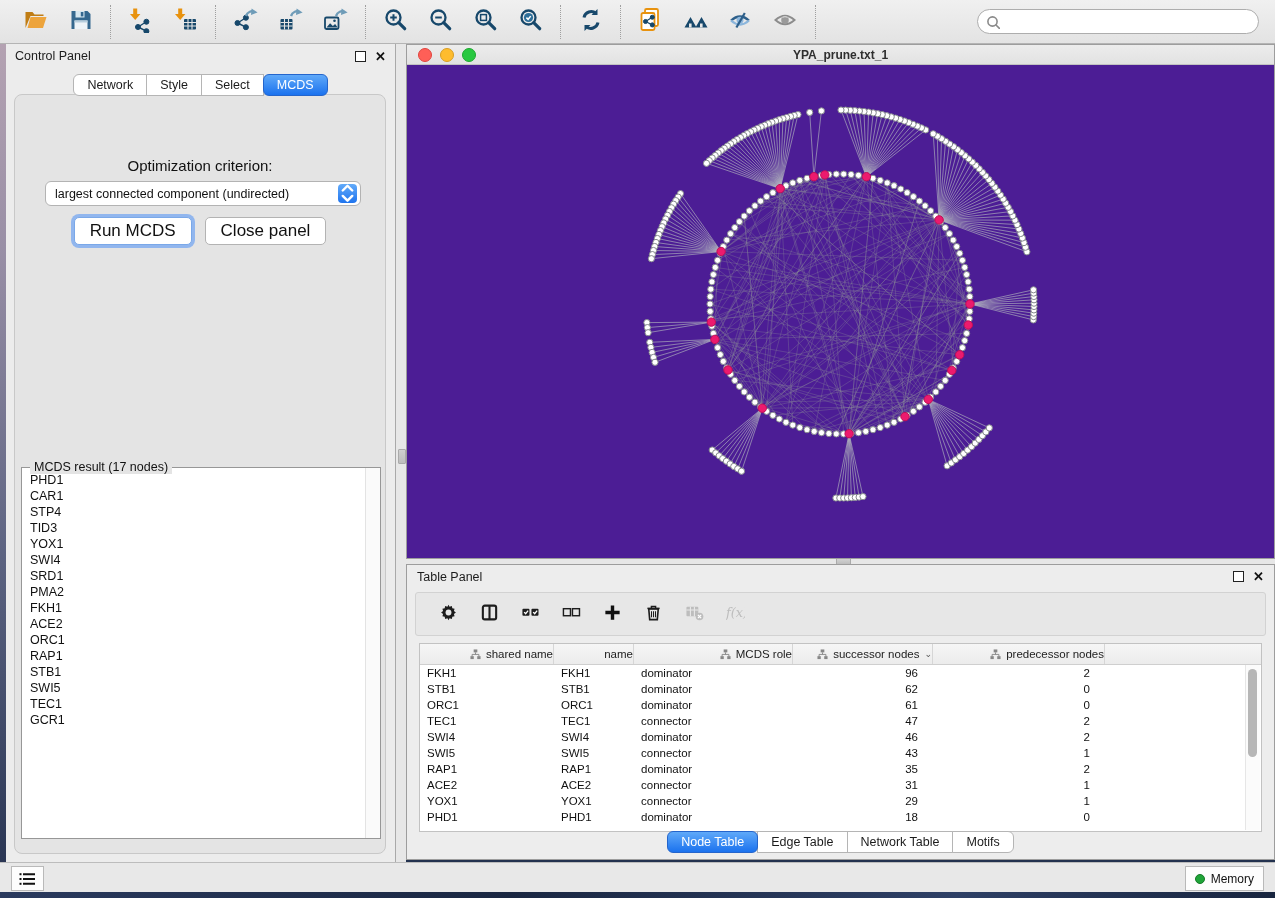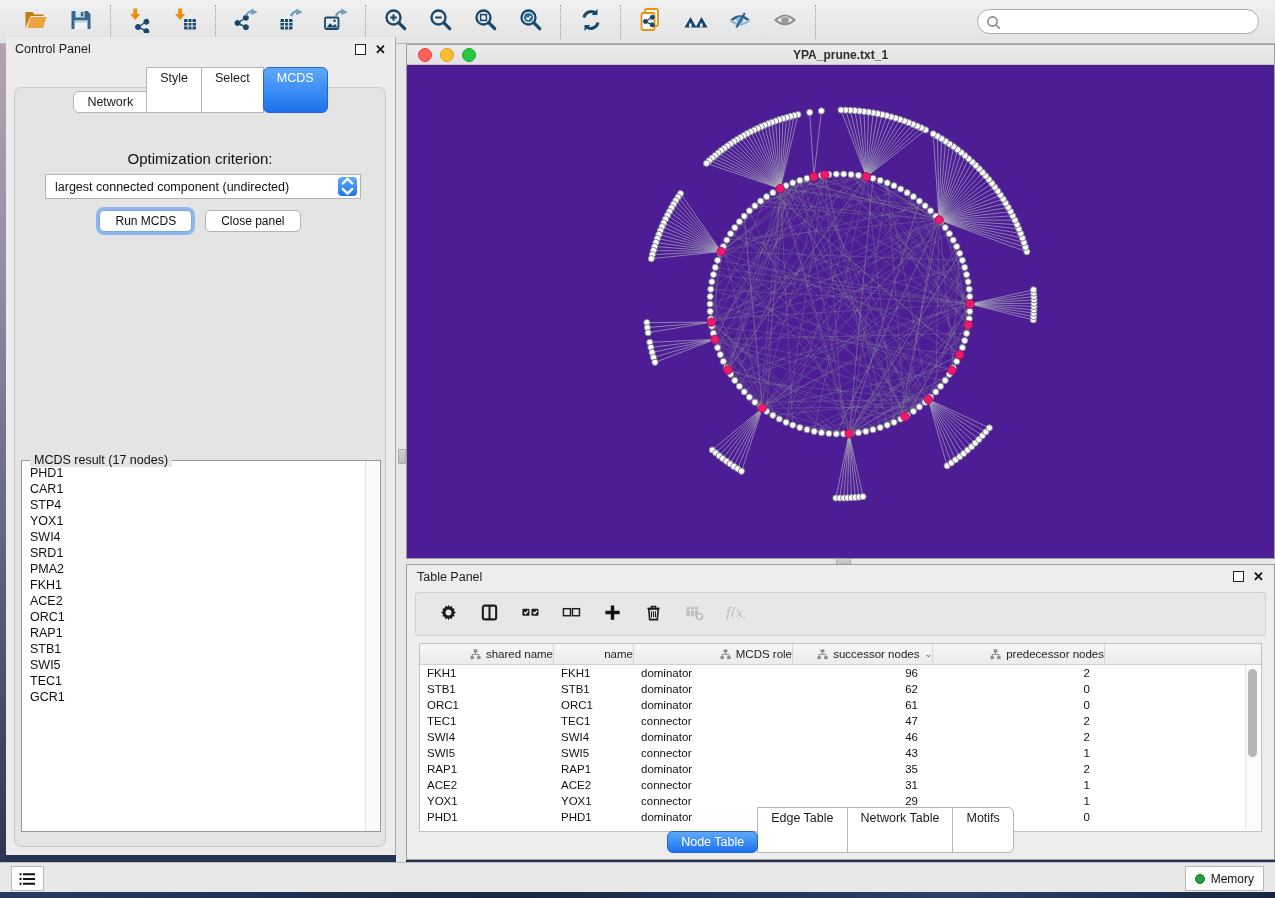--- a/index.html
+++ b/index.html
@@ -10,38 +10,38 @@
   .tb-group:last-of-type{border-right:none;}
   .tb-btn{width:27px;height:27px;display:flex;align-items:center;justify-content:center;cursor:default;}
   .tb-btn svg{width:26px;height:26px;}
   .tb-search{margin-left:auto;margin-right:16px;width:282px;height:25px;background:#fff;border:1px solid #adadad;border-radius:13px;display:flex;align-items:center;padding:0 8px;box-sizing:border-box;}
   .tb-search svg{width:14px;height:14px;margin-right:5px;flex:none;}
   .tb-search input{border:none;outline:none;flex:1;font-size:12px;font-family:"Liberation Sans",sans-serif;background:transparent;}
   
   .left-strip{position:absolute;left:0;top:44px;width:6px;height:818px;background:linear-gradient(#b4a2b2 0%,#998fa6 25%,#5d6482 62%,#2a3654 100%);}
   .bottom-strip{position:absolute;left:0;top:892px;width:1275px;height:6px;background:linear-gradient(90deg,#2a3a5e,#1a2742 40%,#2e4066 75%,#18253f);}
   
-  .control-panel{position:absolute;left:6px;top:37px;width:390px;height:818px;background:#ececec;border-right:1px solid #a9a9a9;box-sizing:border-box;}
+  .control-panel{position:absolute;left:6px;top:44px;width:390px;height:818px;background:#ececec;border-right:1px solid #a9a9a9;box-sizing:border-box;}
   .panel-titlebar{height:24px;display:flex;align-items:center;padding:0 9px;}
   .panel-title{font-size:12.5px;color:#1c1c1c;}
   .panel-ctls{margin-left:auto;display:flex;align-items:center;gap:9px;}
   .float-ic{width:9px;height:9px;border:1.6px solid #222;background:#fff;display:inline-block;}
   .close-ic{font-size:13px;font-weight:bold;color:#111;line-height:9px;}
   .cp-tabs{position:absolute;left:0;top:30px;width:100%;display:flex;justify-content:center;z-index:3;}
   .seg{background:#fff;border:1px solid #b5b5b5;margin-left:-1px;padding:3px 13px;font-size:12.5px;color:#1b1b1b;cursor:default;}
-  .seg:first-child{border-radius:6px 0 0 6px;margin-left:0;margin-top:24px;}
+  .seg:first-child{border-radius:6px 0 0 6px;margin-left:0;}
   .seg:last-child{border-radius:0 6px 6px 0;}
   .seg.active{background:linear-gradient(#5fa9f9,#1b72ee);color:#fff;border-color:#2465cc;border-radius:6px;position:relative;z-index:2;}
   .cp-body{position:absolute;left:8px;top:50px;width:372px;height:760px;background:#e4e4e4;border:1px solid #c8c8c8;border-radius:8px;box-sizing:border-box;}
   .opt-label{position:absolute;left:0;top:62px;width:100%;text-align:center;font-size:15px;color:#111;}
-  .dropdown{position:absolute;left:30px;top:86px;width:316px;height:25px;background:#fff;border:1px solid #b3b3b3;border-radius:0;display:flex;align-items:center;box-sizing:border-box;cursor:default;}
+  .dropdown{position:absolute;left:30px;top:86px;width:316px;height:25px;background:#fff;border:1px solid #b3b3b3;border-radius:6px;display:flex;align-items:center;box-sizing:border-box;cursor:default;}
   .dropdown-text{flex:1;font-size:12.5px;color:#111;padding-left:9px;white-space:nowrap;overflow:hidden;}
   .dropdown-stepper{flex:none;width:19px;height:19px;margin-right:3px;border-radius:4px;background:linear-gradient(#62abfa,#1f74ee);display:flex;align-items:center;justify-content:center;}
   .btn-row{position:absolute;left:0;top:122px;width:100%;display:flex;justify-content:center;gap:13px;}
-  .mac-btn{background:#fff;border:1px solid #b3b3b3;border-radius:5px;padding:3px 15px;font-size:12px;color:#111;cursor:default;}
+  .mac-btn{background:#fff;border:1px solid #b3b3b3;border-radius:5px;padding:3px 15px;font-size:17px;color:#111;cursor:default;}
   .mac-btn.focused{box-shadow:0 0 0 3px rgba(77,144,245,.55);border-color:#7aa8e8;}
   .result-box{position:absolute;left:6px;top:372px;width:358px;height:370px;background:#fff;border:1px solid #979797;}
   .result-legend{position:absolute;left:8px;top:-8px;background:#e4e4e4;padding:0 4px;font-size:12.5px;color:#111;}
   .result-list{position:absolute;left:1px;top:4px;right:15px;bottom:1px;overflow:hidden;font-size:12.5px;color:#111;}
   .result-item{padding:0 7px;height:16px;line-height:16px;cursor:default;}
   .list-scroll{position:absolute;right:0;top:0;bottom:0;width:14px;background:#fafafa;border-left:1px solid #e3e3e3;}
   
   .v-divider{position:absolute;left:396px;top:44px;width:10px;height:818px;background:#e7e7e7;}
   .h-divider{position:absolute;left:406px;top:559px;width:869px;height:5px;background:#e7e7e7;}
   .grip-v{position:absolute;left:2px;top:405px;width:6px;height:13px;background:linear-gradient(#cfcfcf,#bdbdbd);border:1px solid #aaa;border-radius:1px;}
@@ -275,20 +275,21 @@
       <div class="btn-row">
         <button class="mac-btn focused">Run MCDS</button>
         <button class="mac-btn">Close panel</button>
       </div>
       <div class="result-box">
         <span class="result-legend">MCDS result (17 nodes)</span>
         <div class="result-list">
             <div class="result-item">PHD1</div>
             <div class="result-item">CAR1</div>
             <div class="result-item">STP4</div>
+            <div class="result-item">TID3</div>
             <div class="result-item">YOX1</div>
             <div class="result-item">SWI4</div>
             <div class="result-item">SRD1</div>
             <div class="result-item">PMA2</div>
             <div class="result-item">FKH1</div>
             <div class="result-item">ACE2</div>
             <div class="result-item">ORC1</div>
             <div class="result-item">RAP1</div>
             <div class="result-item">STB1</div>
             <div class="result-item">SWI5</div>

